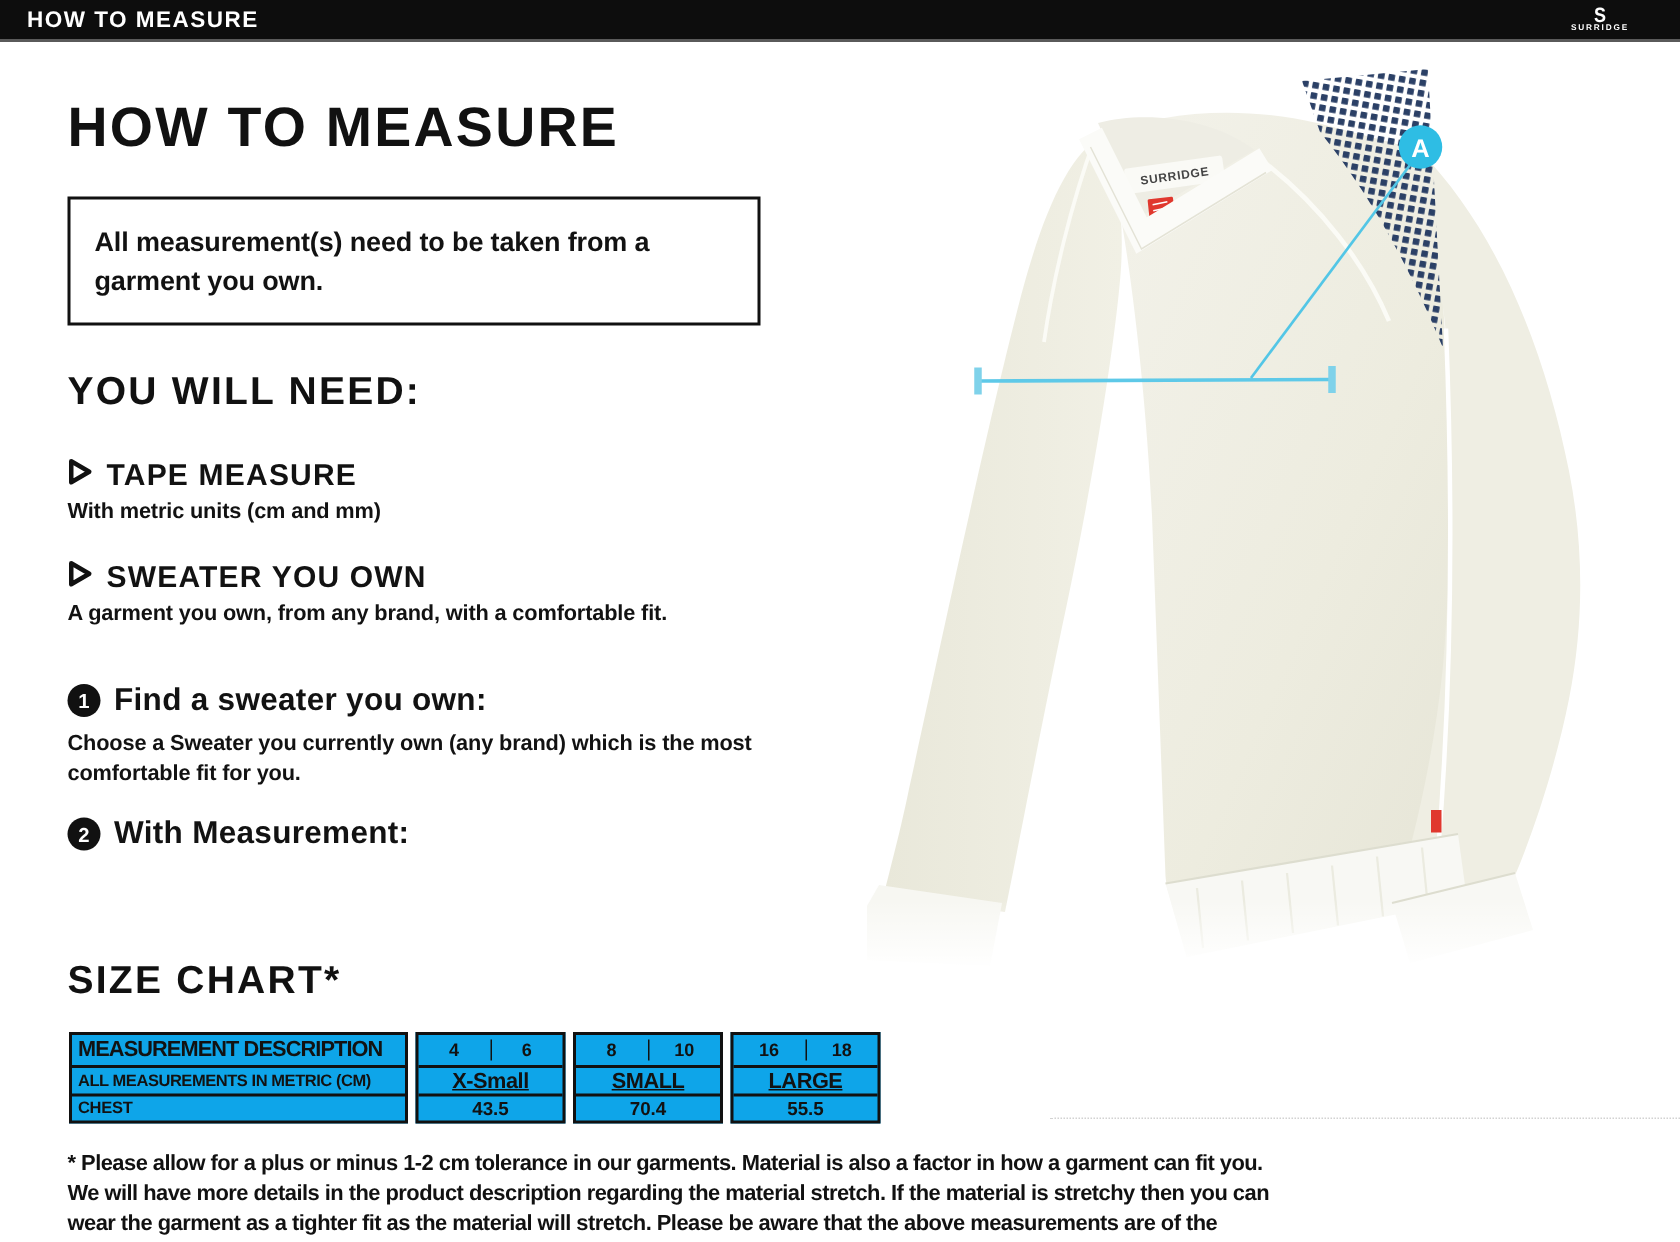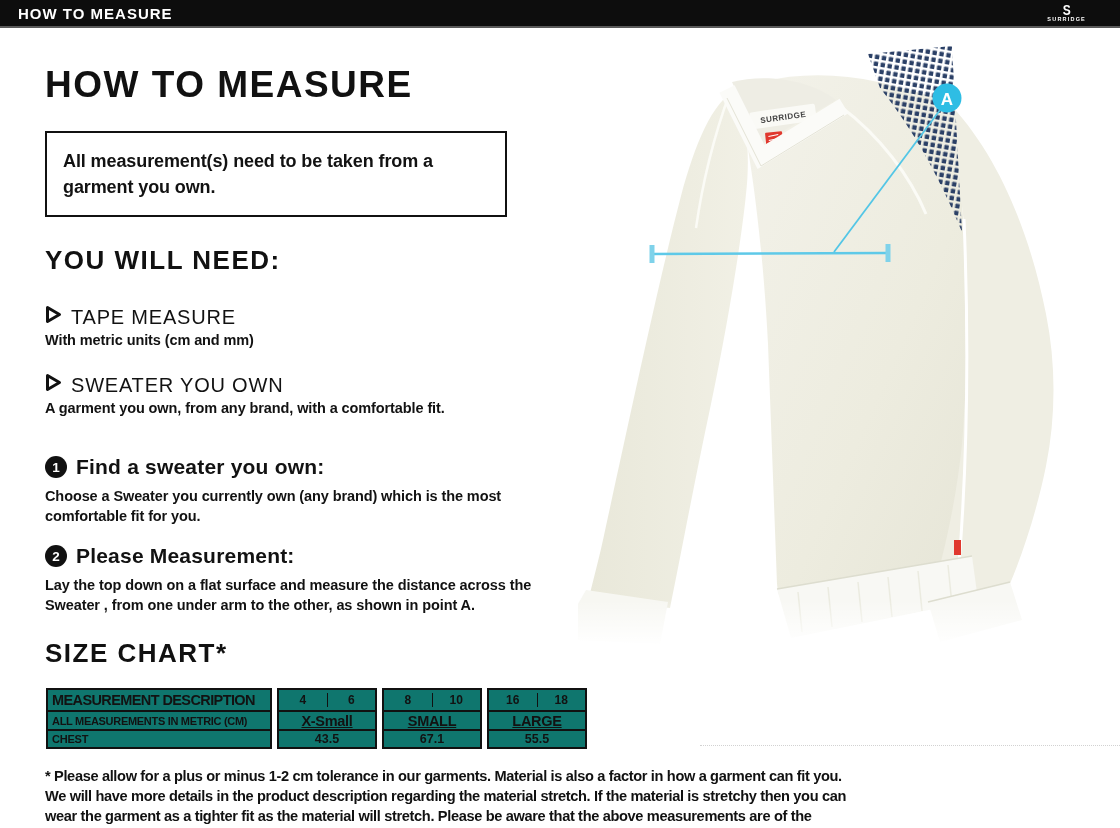--- a/index.html
+++ b/index.html
@@ -18,35 +18,35 @@
   .brand-name{color:#fff;font-size:5.5px;font-weight:700;letter-spacing:1.2px;margin-top:1px;}
   
   .h1{position:absolute;left:45px;top:64px;font-size:37px;font-weight:800;letter-spacing:1.5px;color:#111;}
   .note-box{
     position:absolute;left:45px;top:131px;width:428px;border:2.5px solid #111;
     padding:15px 14px 15px 16px;font-size:18px;font-weight:700;line-height:1.45;letter-spacing:-0.1px;
   }
   .h2{position:absolute;font-size:26px;font-weight:800;letter-spacing:1.5px;color:#111;text-align:right;}
   .ywn{left:45px;top:245px;}
   .need-item{position:absolute;left:45px;}
-  .need-title{display:flex;align-items:center;gap:9px;font-size:20px;font-weight:400;letter-spacing:0.8px;}
+  .need-title{display:flex;align-items:center;gap:9px;font-size:20px;font-weight:700;letter-spacing:0.8px;}
   .need-desc{font-size:14.5px;font-weight:700;margin-top:3px;letter-spacing:-0.1px;}
   .tri-icon{display:inline-block;}
   .step{position:absolute;left:45px;width:540px;}
   .step-title{display:flex;align-items:center;gap:9px;font-size:21px;font-weight:800;letter-spacing:0.2px;}
   .step-num{
     width:22px;height:22px;border-radius:50%;background:#111;color:#fff;font-size:13.5px;font-weight:800;
     display:inline-flex;align-items:center;justify-content:center;flex:0 0 22px;
   }
   .step-desc{font-size:14.5px;font-weight:700;line-height:1.4;margin-top:7px;letter-spacing:-0.1px;}
   .sc-head{left:45px;top:638px;display:flex;align-items:baseline;gap:10px;position:absolute;flex-direction:column;}
   .sc-sub{font-size:15px;font-weight:800;letter-spacing:0.2px;}
   
   .chart{position:absolute;left:46px;top:688px;display:flex;gap:5px;}
-  .cbox{border:2px solid #111;background:#0f766e;}
+  .cbox{border:2px solid #111;background:#0ea5e9;}
   .desc-col{width:222px;}
   .crow{box-sizing:border-box;display:flex;align-items:center;}
   .r1{height:22px;border-bottom:2px solid #111;}
   .r2{height:19px;border-bottom:2px solid #111;}
   .r3{height:16px;}
   .desc-col .crow{padding-left:4px;}
   .lab1{font-size:14.5px;font-weight:800;letter-spacing:-0.6px;white-space:nowrap;}
   .lab2{font-size:11px;font-weight:800;letter-spacing:-0.3px;white-space:nowrap;text-align:right;}
   .lab3{font-size:11px;font-weight:700;letter-spacing:-0.2px;}
   .group{width:96px;}
@@ -112,23 +112,22 @@
   <div class="step-title">
     <span class="step-num">1</span>
     <span>Find a sweater you own:</span>
   </div>
   <div class="step-desc">Choose a Sweater you currently own (any brand) which is the most comfortable fit for you.</div>
 </div>
 
 <div class="step" style="top:544px;">
   <div class="step-title">
     <span class="step-num">2</span>
-    <span>Please Measurement:</span>
-  </div>
-  <div class="step-desc">Lay the top down on a flat surface and measure the distance across the Sweater , from one under arm to the other, as shown in point A.</div>
+    <span>With Measurement:</span>
+  </div>
 </div>
 
 <div class="sc-head">
   <span class="h2" style="position:static;">SIZE CHART*</span>
 </div>
 
 <div class="chart">
   <div class="cbox desc-col">
     <div class="crow r1">
         <span class="lab1">MEASUREMENT DESCRIPTION</span>
@@ -156,21 +155,21 @@
 
   <div class="cbox group">
     <div class="crow r1">
       <span class="size-cell">8</span>
       <span class="size-cell">10</span>
     </div>
     <div class="crow r2 center">
         <span class="glabel">SMALL</span>
       </div>
     <div class="crow r3 center">
-        <span class="gval">67.1</span>
+        <span class="gval">70.4</span>
       </div>
   </div>
 
 
   <div class="cbox group">
     <div class="crow r1">
       <span class="size-cell">16</span>
       <span class="size-cell">18</span>
     </div>
     <div class="crow r2 center">

